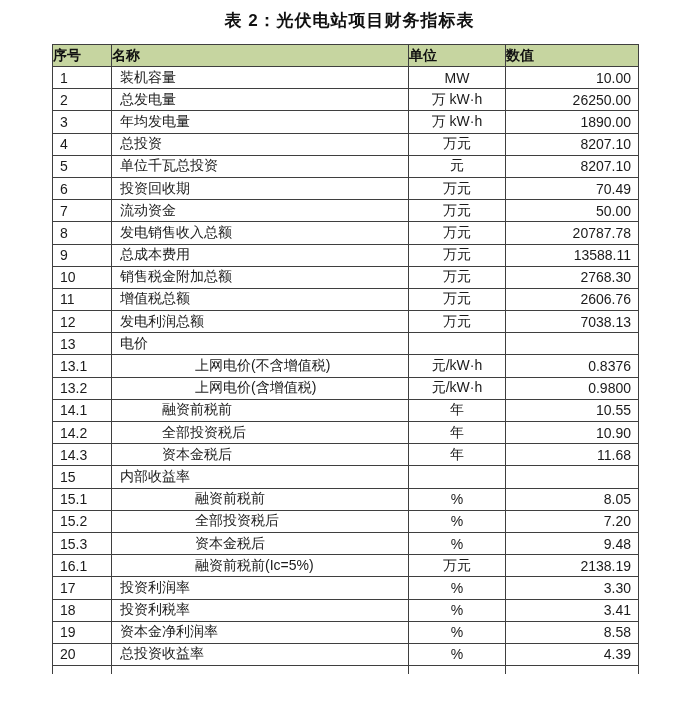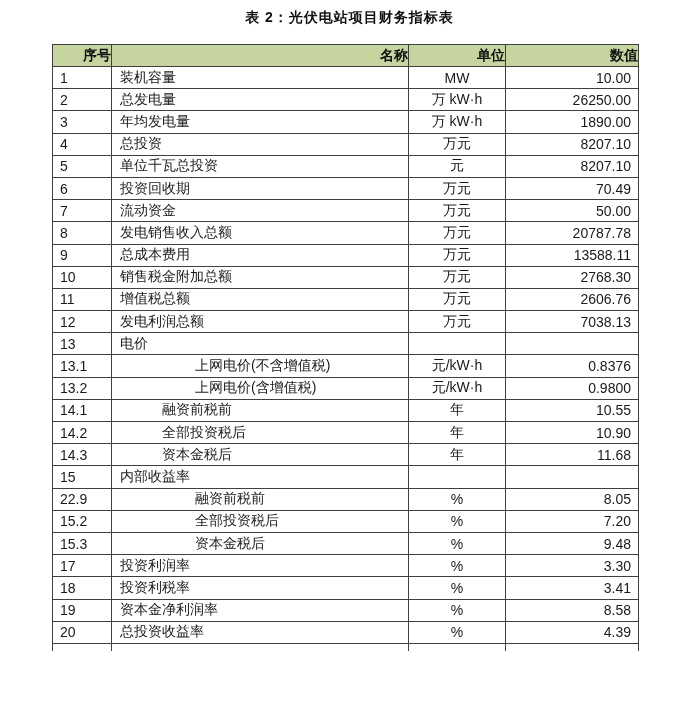--- a/index.html
+++ b/index.html
@@ -17,21 +17,21 @@
     width: 699px;
     height: 724px;
     background: #ffffff;
   }
   .doc-title {
     position: absolute;
     top: 9px;
     left: 0;
     width: 100%;
     text-align: center;
-    font-size: 14px;
+    font-size: 17px;
     font-weight: bold;
     letter-spacing: 1px;
     color: #111111;
   }
   table.fin-table {
     position: absolute;
     left: 52px;
     top: 44px;
     width: 586px;
     border-collapse: collapse;
@@ -43,21 +43,21 @@
     padding: 0;
     overflow: hidden;
     white-space: nowrap;
     vertical-align: middle;
   }
   .fin-table thead tr { height: 22px; }
   .fin-table tbody tr { height: 22.2px; }
   .fin-table th {
     background: #c6d5a0;
     font-weight: bold;
-    text-align: right;
+    text-align: left;
     color: #111111;
   }
   td.no    { text-align: left;  padding-left: 7px; }
   td.name  { text-align: left;  padding-left: 8px; }
   td.name.indent-1 { padding-left: 50px; }
   td.name.indent-2 { padding-left: 83px; }
   td.unit  { text-align: center; }
   td.value { text-align: right; padding-right: 7px; }
   
   .fin-table tfoot tr.partial { height: 8px; }
@@ -194,36 +194,42 @@
       <td class="unit">年</td>
       <td class="value">11.68</td>
     </tr>
         <tr>
       <td class="no">15</td>
       <td class="name">内部收益率</td>
       <td class="unit"></td>
       <td class="value"></td>
     </tr>
         <tr>
-      <td class="no">22.9</td>
+      <td class="no">15.1</td>
       <td class="name indent-2">融资前税前</td>
       <td class="unit">%</td>
       <td class="value">8.05</td>
     </tr>
         <tr>
       <td class="no">15.2</td>
       <td class="name indent-2">全部投资税后</td>
       <td class="unit">%</td>
       <td class="value">7.20</td>
     </tr>
         <tr>
       <td class="no">15.3</td>
       <td class="name indent-2">资本金税后</td>
       <td class="unit">%</td>
       <td class="value">9.48</td>
+    </tr>
+        <tr>
+      <td class="no">16.1</td>
+      <td class="name indent-2">融资前税前(Ic=5%)</td>
+      <td class="unit">万元</td>
+      <td class="value">2138.19</td>
     </tr>
         <tr>
       <td class="no">17</td>
       <td class="name">投资利润率</td>
       <td class="unit">%</td>
       <td class="value">3.30</td>
     </tr>
         <tr>
       <td class="no">18</td>
       <td class="name">投资利税率</td>

